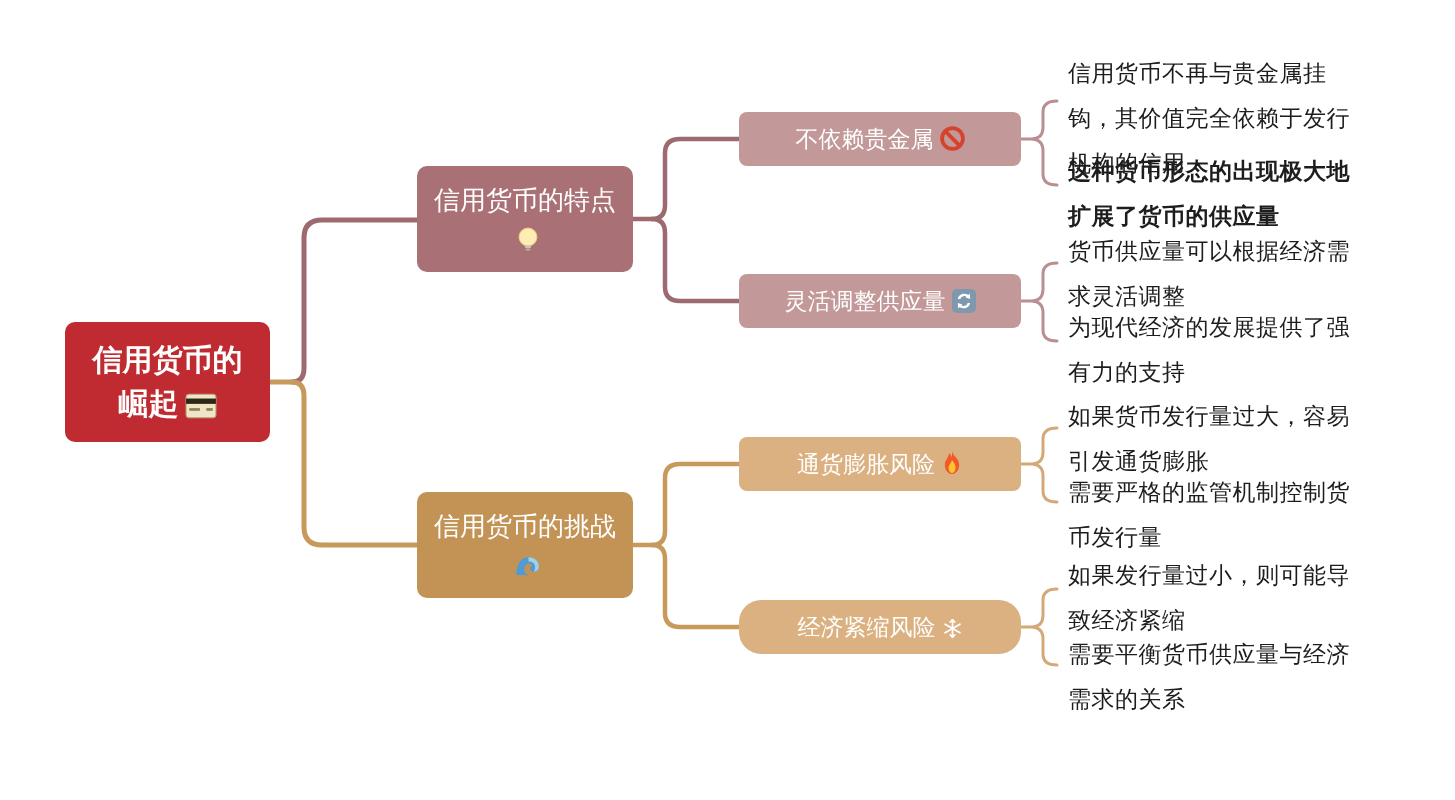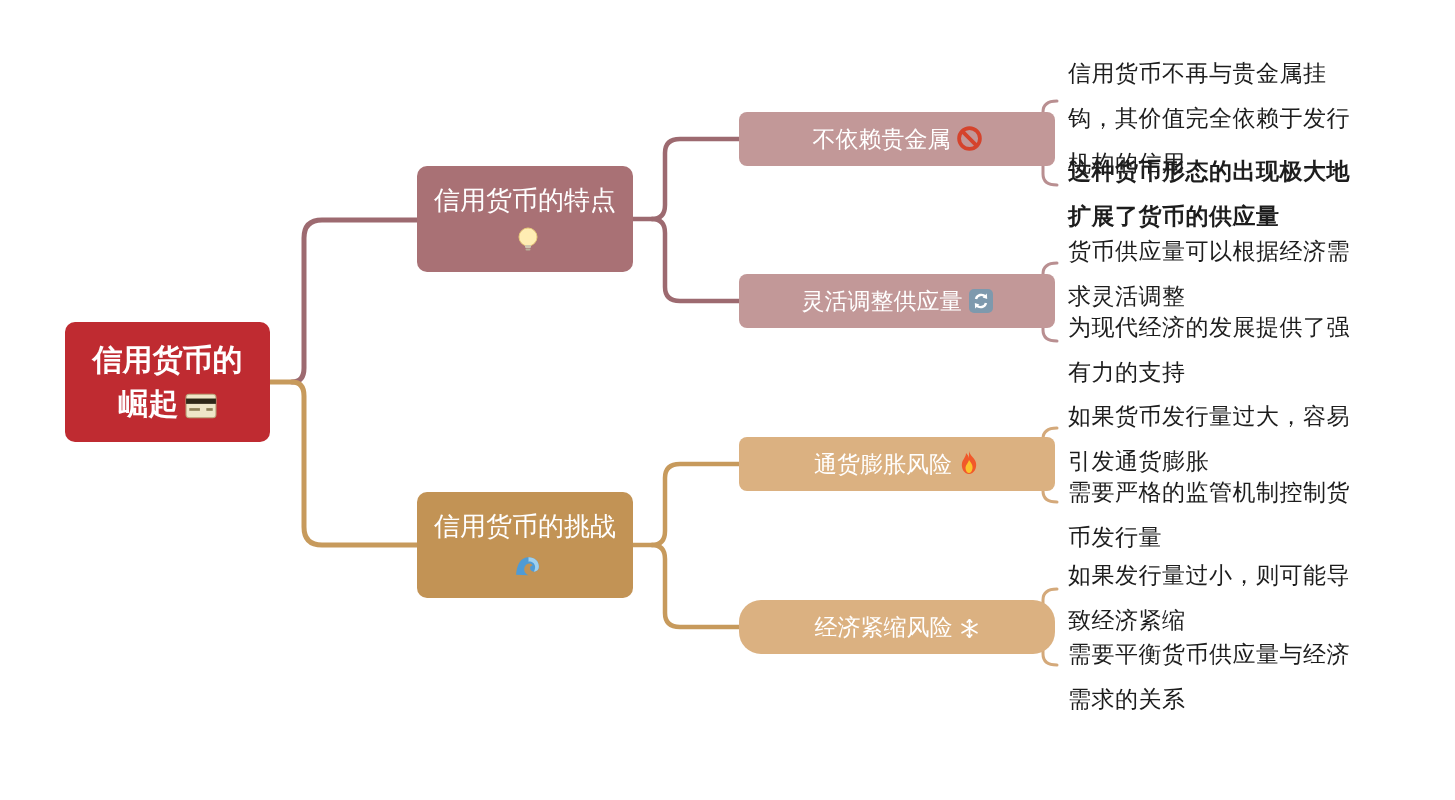--- a/index.html
+++ b/index.html
@@ -22,21 +22,21 @@
   }
   .node .lbl{display:inline;}
   .icon{display:inline-block;vertical-align:-0.18em;margin-left:6px;line-height:0;}
   .root{
     left:65px;top:322px;width:205px;height:120px;background:var(--root-bg,#bf2b31);
     font-size:30px;font-weight:700;line-height:44px;padding:0 17px;justify-content:flex-end;
   }
   .branch{width:216px;height:106px;font-size:26px;line-height:38px;padding:0 10px;}
   .branch1{left:417px;top:166px;background:var(--rose-branch-bg,#a97175);}
   .branch2{left:417px;top:492px;background:var(--gold-branch-bg,#c29355);}
-  .sub{width:316px;height:54px;left:739px;font-size:23px;border-radius:8px;white-space:nowrap;}
+  .sub{width:282px;height:54px;left:739px;font-size:23px;border-radius:8px;white-space:nowrap;}
   .sub-rose{background:var(--rose-sub-bg,#c29898);}
   .sub-gold{background:var(--gold-sub-bg,#dbb181);}
   .sub1{top:112px;}.sub2{top:274px;}.sub3{top:437px;}.sub4{top:600px;border-radius:22px;}
   .leaf{
     position:absolute;left:1068px;width:305px;font-size:23px;line-height:45px;
     color:var(--leaf-text,#1d1d1d);letter-spacing:0.5px;
   }
   .n1a{top:51px;}  .n1b{top:148px;font-weight:bold;}
   .n2a{top:229px;} .n2b{top:305px;}
   .n3a{top:394px;} .n3b{top:470px;}

